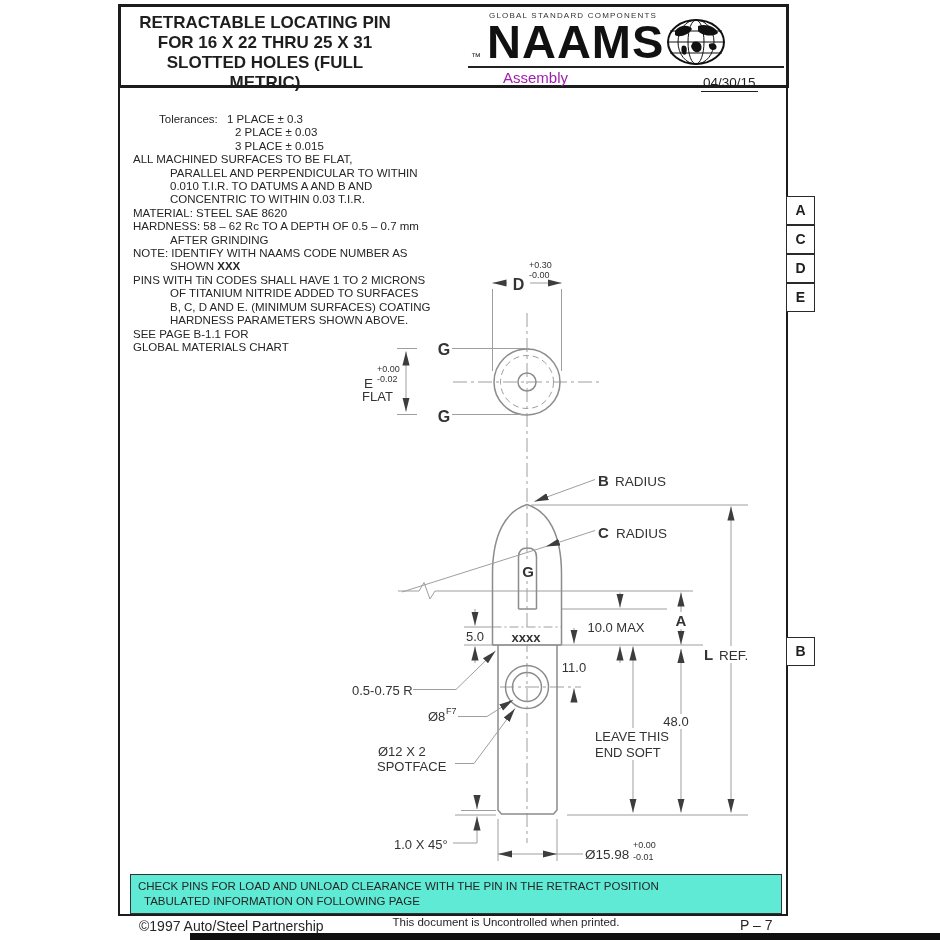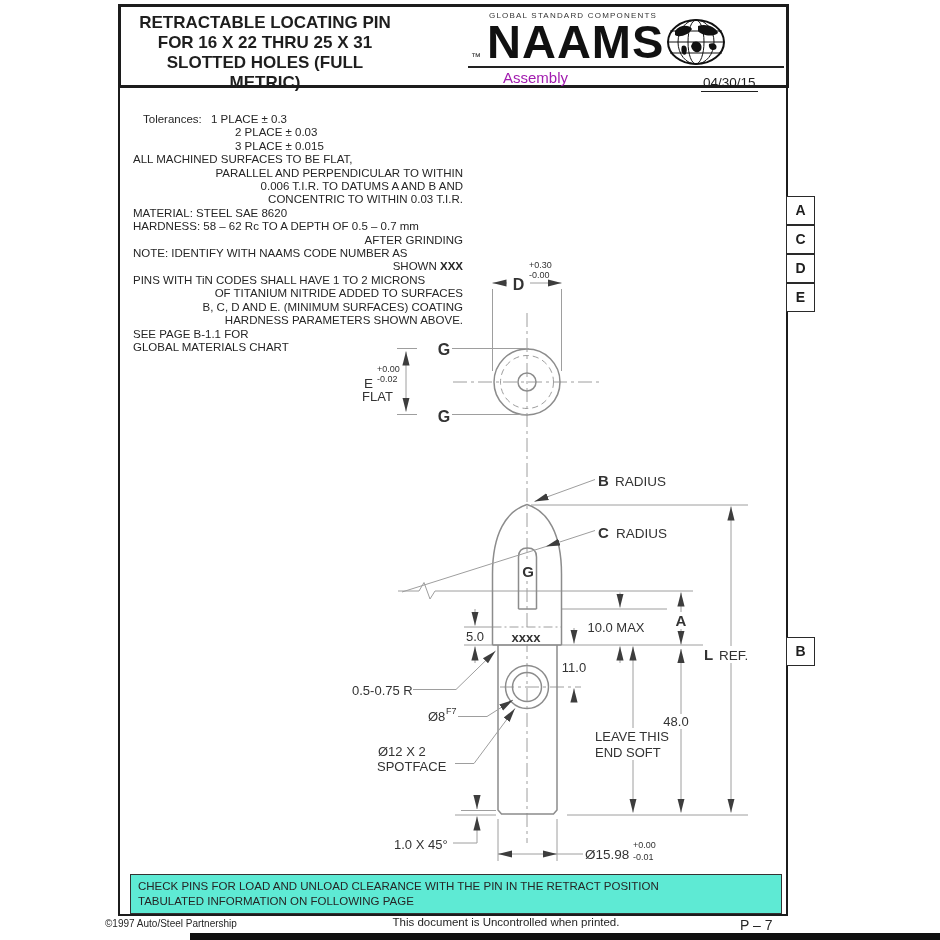--- a/index.html
+++ b/index.html
@@ -12,31 +12,31 @@
   #brand-name{left:366px;top:11px;font-size:47px;font-weight:bold;letter-spacing:1px;color:#111;line-height:1;}
   #brand-tm{left:350px;top:44px;font-size:10px;color:#222;}
   #brand-rule{left:347px;top:59px;width:316px;border-top:2px solid #222;height:0;}
   #subtitle{left:382px;top:62px;font-size:15px;color:#a21caf;}
   #date{left:580px;top:60px;font-size:13.5px;color:#1e1e1e;border-bottom:1.5px solid #1e1e1e;padding:0 2px 1px 2px;margin-top:8px;}
   #globe{left:544px;top:11px;}
   
   #content-box{left:118px;top:88px;width:666px;height:826px;border:2.5px solid #1c1c1c;border-top:none;background:transparent;}
   
   #notes{left:133px;top:113px;width:330px;font-size:11.5px;line-height:13.4px;color:#262626;white-space:nowrap;}
-  .n1{margin-left:12px;text-align:right;}
+  .n1{margin-left:37px;}
   .ntol{margin-left:102px;}
-  .tlab{display:inline-block;width:68px;margin-left:10px;}
+  .tlab{display:inline-block;width:68px;margin-left:26px;}
   .bold{font-weight:bold;}
   
   .datum{left:786px;width:27px;height:27px;border:1.5px solid #2a2a2a;background:#fff;text-align:center;font-weight:bold;font-size:14px;line-height:27px;color:#1e1e1e;}
   
   #footnote-box{left:130px;top:874px;width:650px;height:38px;border:1.5px solid #333;background:#5eead4;}
   #footnote-box .fn{padding:4px 0 0 7px;font-size:11.5px;line-height:15px;color:#262626;}
   
-  #footer-copyright{left:105px;top:918px;font-size:10px;color:#262626;text-align:right;}
+  #footer-copyright{left:139px;top:918px;font-size:14px;color:#262626;text-align:right;}
   #footer-center{left:0;top:916px;width:940px;text-align:center;font-size:11.5px;color:#262626;margin-left:36px;}
   #footer-page{left:740px;top:917px;font-size:14px;color:#262626;}
   #bottom-bar{left:190px;top:933px;width:750px;height:7px;background:#101010;}
   
   #drawing{left:0;top:0;}
   #drawing text{fill:#333;font-family:"Liberation Sans",sans-serif;}
   .ol{stroke:#8c8c8c;stroke-width:1.5;fill:none;}
   .dl{stroke:#9e9e9e;stroke-width:1;fill:none;}
   .cl{stroke:#9e9e9e;stroke-width:1;fill:none;stroke-dasharray:14 4 3 4;}
   .dash{stroke-dasharray:6 4;}
@@ -81,21 +81,21 @@
 </div>
 
 <div class="abs" id="content-box"></div>
 
 <div class="abs" id="notes">
   <div><span class="tlab">Tolerances:</span><span>1 PLACE ± 0.3</span></div>
   <div class="ntol">2 PLACE ± 0.03</div>
   <div class="ntol">3 PLACE ± 0.015</div>
   <div>ALL MACHINED SURFACES TO BE FLAT,</div>
   <div class="n1">PARALLEL AND PERPENDICULAR TO WITHIN</div>
-  <div class="n1">0.006 T.I.R. TO DATUMS A AND B AND</div>
+  <div class="n1">0.010 T.I.R. TO DATUMS A AND B AND</div>
   <div class="n1">CONCENTRIC TO WITHIN 0.03 T.I.R.</div>
   <div>MATERIAL: STEEL SAE 8620</div>
   <div>HARDNESS: 58 – 62 Rc TO A DEPTH OF 0.5 – 0.7 mm</div>
   <div class="n1">AFTER GRINDING</div>
   <div>NOTE: IDENTIFY WITH NAAMS CODE NUMBER AS</div>
   <div class="n1"><span>SHOWN </span><span class="bold">XXX</span></div>
   <div>PINS WITH TiN CODES SHALL HAVE 1 TO 2 MICRONS</div>
   <div class="n1">OF TITANIUM NITRIDE ADDED TO SURFACES</div>
   <div class="n1">B, C, D AND E. (MINIMUM SURFACES) COATING</div>
   <div class="n1">HARDNESS PARAMETERS SHOWN ABOVE.</div>
@@ -254,19 +254,19 @@
     <line class="dl" x1="498" y1="854" x2="557" y2="854" marker-start="url(#mS)" marker-end="url(#mE)"></line>
     <line class="dl" x1="557" y1="854" x2="583" y2="854"></line>
     <text class="t135" x="585" y="859">Ø15.98</text>
     <text class="t9" x="633" y="848">+0.00</text>
     <text class="t9" x="633" y="860">-0.01</text>
   </g>
 </svg>
 
 <div class="abs" id="footnote-box">
   <div class="fn">CHECK PINS FOR LOAD AND UNLOAD CLEARANCE WITH THE PIN IN THE RETRACT POSITION</div>
-  <div class="fn" style="padding-top:0;">TABULATED INFORMATION ON FOLLOWING PAGE</div>
+  <div class="fn" style="padding-top:0;margin-left:6px;">TABULATED INFORMATION ON FOLLOWING PAGE</div>
 </div>
 
 <div class="abs" id="footer-copyright">©1997 Auto/Steel Partnership</div>
 <div class="abs" id="footer-center">This document is Uncontrolled when printed.</div>
 <div class="abs" id="footer-page">P – 7</div>
 <div class="abs" id="bottom-bar"></div>
 
 </body></html>

